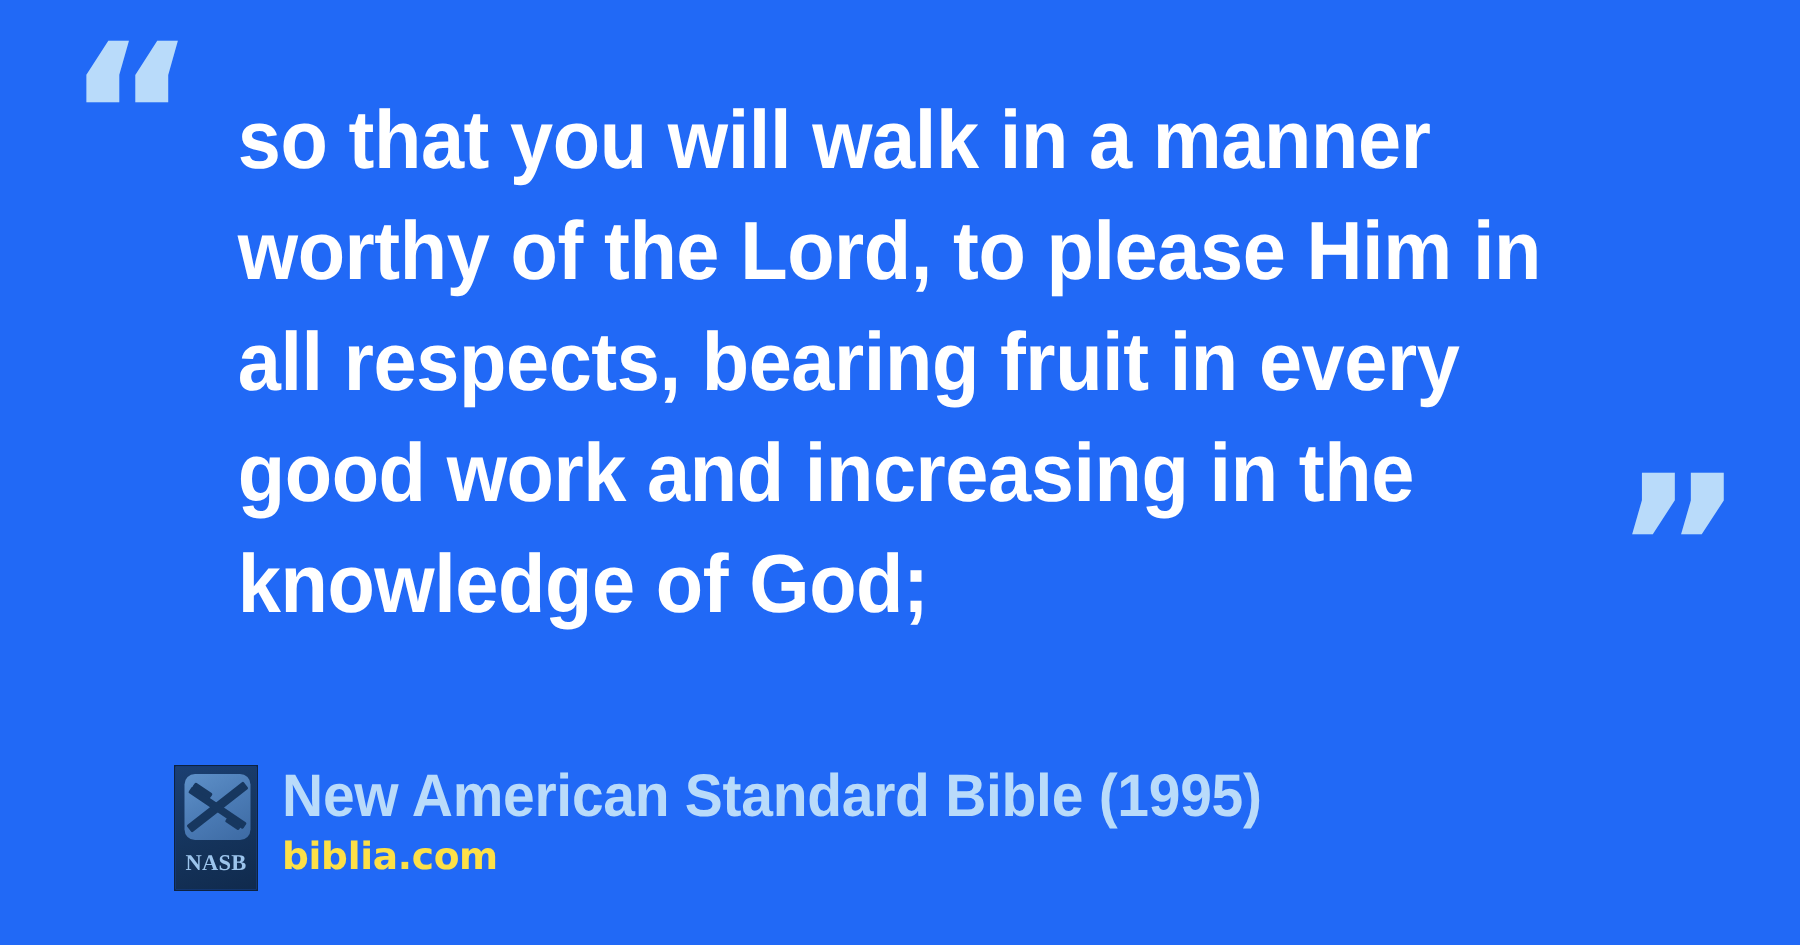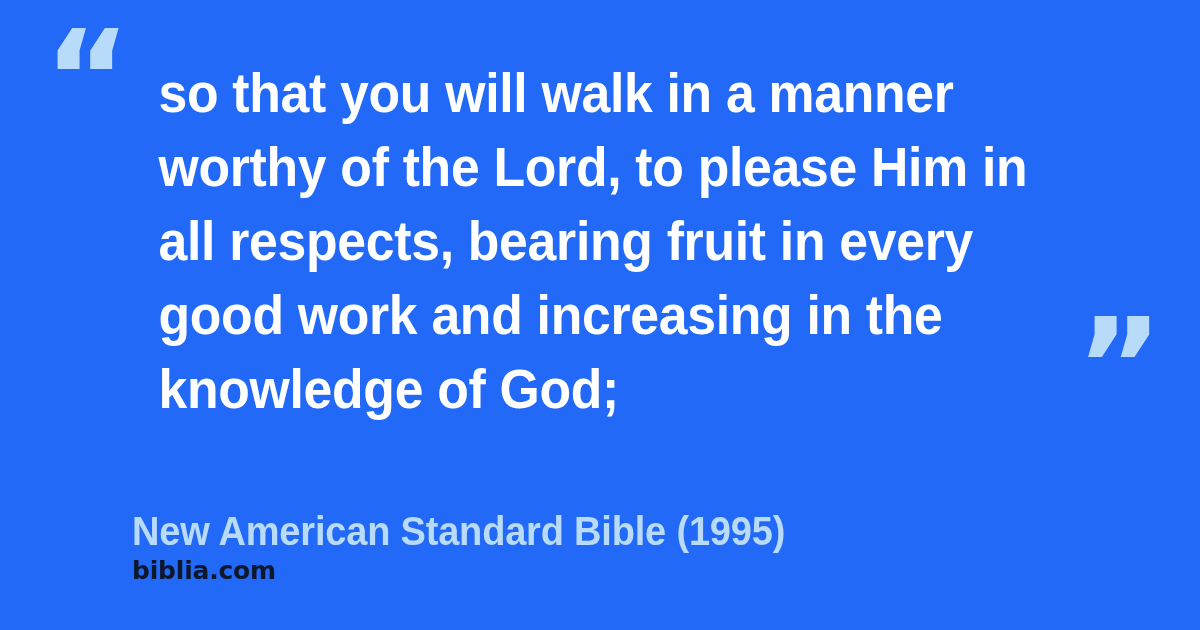--- a/index.html
+++ b/index.html
@@ -146,21 +146,21 @@
     font-family: "Liberation Sans Narrow", "Liberation Sans", sans-serif;
     font-weight: 700;
     font-size: 40px;
     line-height: 46px;
     letter-spacing: -0.2px;
     white-space: nowrap;
     transform: scaleX(0.95);
     transform-origin: left center;
   }
   .footer-sub {
-    color: #0f172a;
+    color: #fde047;
     font-family: "DejaVu Sans", sans-serif;
     font-weight: 700;
     font-size: 25px;
     line-height: 30px;
     margin-top: 2px;
     letter-spacing: -0.2px;
     white-space: nowrap;
   }
 </style>
 </head>
@@ -175,20 +175,29 @@
     <span class="verse-line">worthy of the Lord, to please Him in</span>
     <span class="verse-line">all respects, bearing fruit in every</span>
     <span class="verse-line">good work and increasing in the</span>
     <span class="verse-line">knowledge of God;</span>
   </div>
 
   <span class="quote-mark quote-close">”</span>
 
   <div class="footer">
 
+    <div class="logo">
+      <div class="logo-emblem">
+        <span class="bar bar-a"></span>
+        <span class="bar bar-b"></span>
+        <span class="bar bar-c"></span>
+        <span class="bar bar-d"></span>
+      </div>
+      <div class="logo-text">NASB</div>
+    </div>
 
     <div class="footer-text">
       <div class="footer-title">New American Standard Bible (1995)</div>
       <div class="footer-sub">biblia.com</div>
     </div>
 
   </div>
 
 </div>
 

